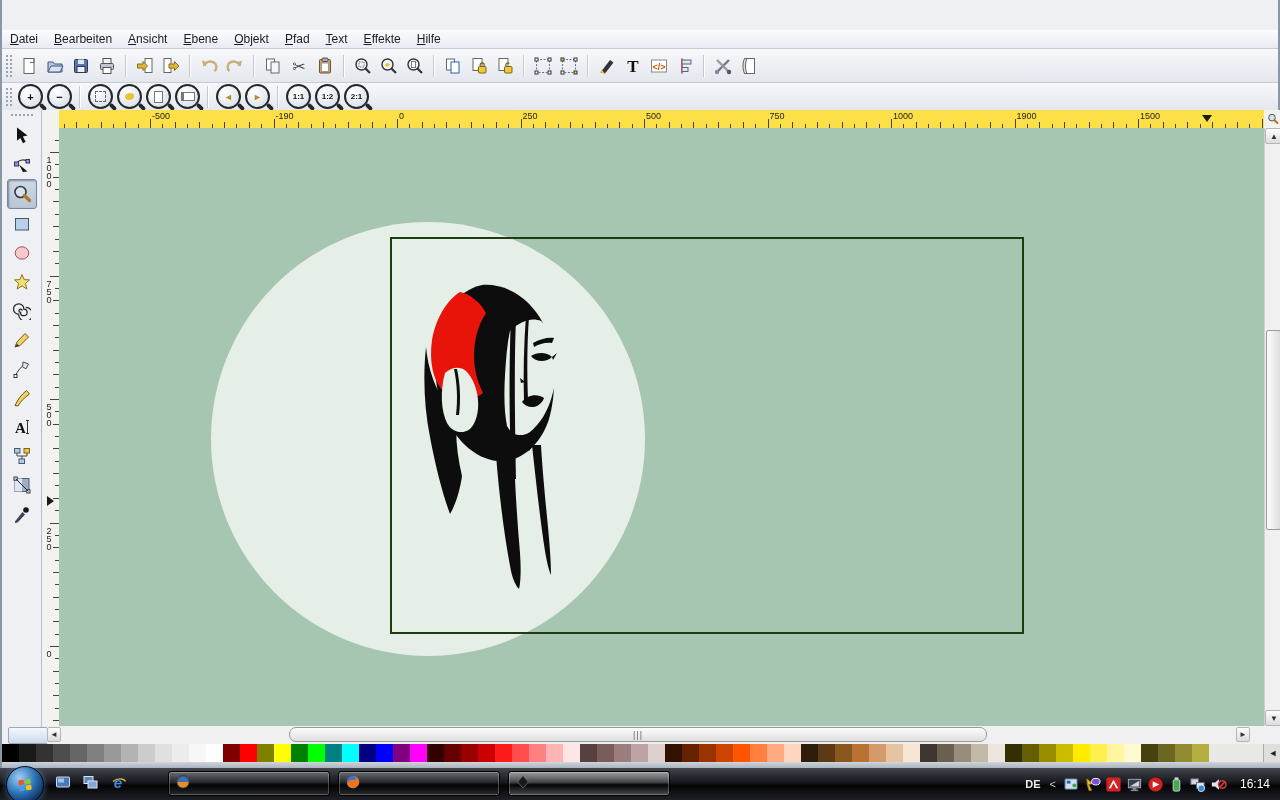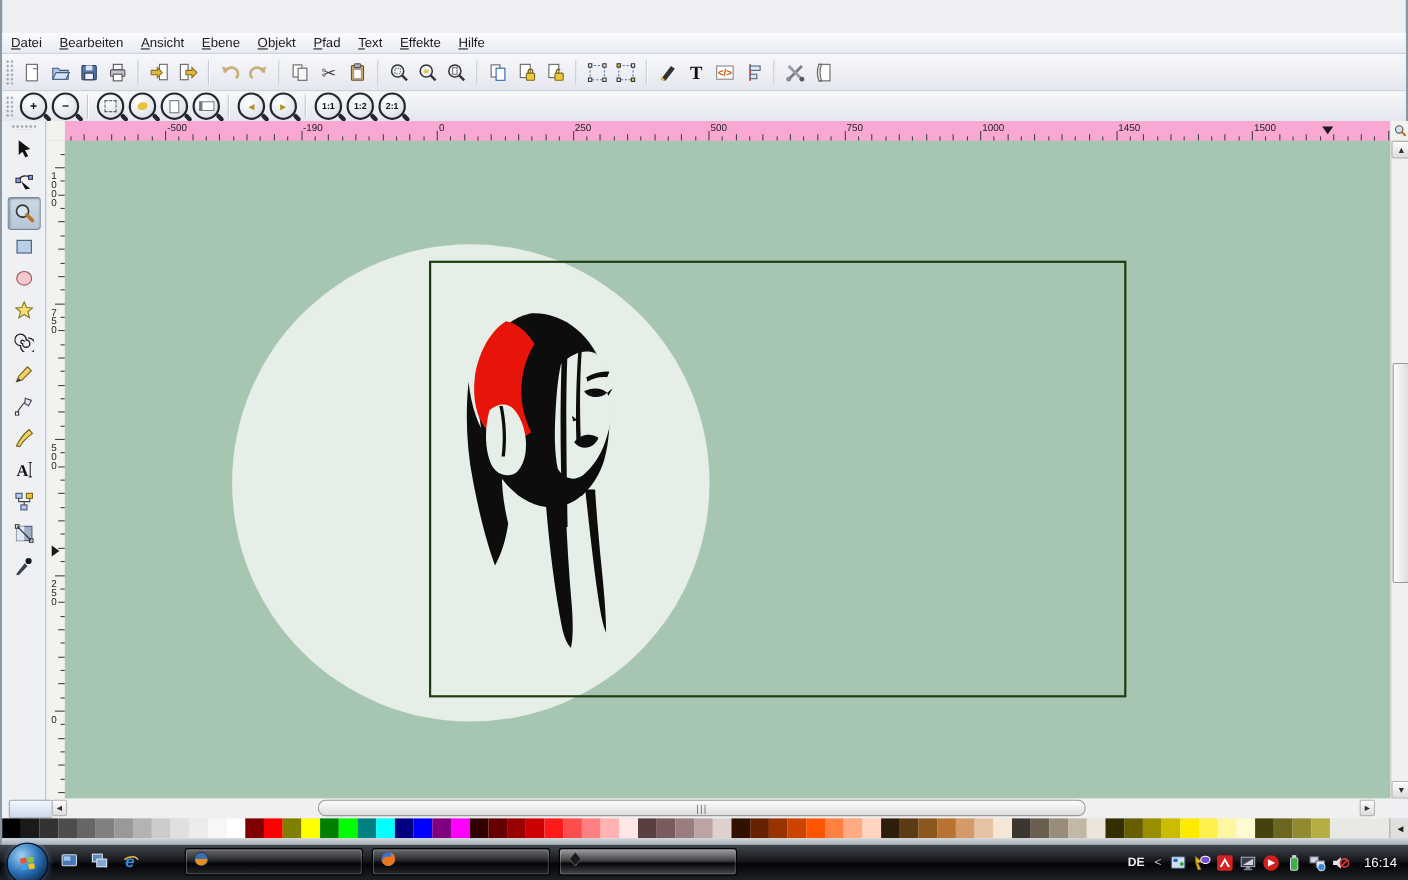--- a/index.html
+++ b/index.html
@@ -48,21 +48,21 @@
   
   #workspace{position:absolute;left:0;top:110px;width:1280px;height:634px;background:#eef0f3;}
   #toolbox{position:absolute;left:0;top:0;width:40px;height:634px;background:#eef0f3;
     border-right:1px solid #b9bfc9;padding-top:2px;box-sizing:border-box;}
   #toolbox .hgrip{width:60%;height:5px;margin:1px auto 3px auto;
     background-image:radial-gradient(#9aa2ad 1px,transparent 1.2px);background-size:4px 4px;}
   .toolbtn{width:28px;height:28px;margin:1px auto;display:flex;align-items:center;justify-content:center;border-radius:3px;}
   .toolbtn.active{background:linear-gradient(#cdd9e6,#b7c6d6);border:1px solid #7489a0;box-shadow:inset 1px 1px 2px rgba(0,0,0,.35);}
   
   #ruler-corner{position:absolute;left:41px;top:0;width:16px;height:18px;background:#f2f2ee;border-bottom:1px solid #b9bfc9;}
-  #h-ruler{position:absolute;left:57px;top:0;width:1205px;height:18px;background:#f9a8d4;
+  #h-ruler{position:absolute;left:57px;top:0;width:1205px;height:18px;background:#fde047;
     border-bottom:1px solid #b9bfc9;overflow:hidden;}
   #h-ruler .tick{position:absolute;bottom:0;width:1px;background:#444;}
   #h-ruler .rlabel{position:absolute;top:1px;font-size:9px;color:#222;white-space:nowrap;}
   #h-marker{position:absolute;top:5px;width:0;height:0;border-left:5px solid transparent;
     border-right:5px solid transparent;border-top:7px solid #1a1a1a;}
   #corner-zoom-btn{position:absolute;left:1262px;top:0;width:18px;height:18px;background:#f2f2ee;
     display:flex;align-items:center;justify-content:center;border-bottom:1px solid #b9bfc9;}
   #v-ruler{position:absolute;left:41px;top:18px;width:16px;height:598px;background:#f2f2ee;
     border-right:1px solid #b9bfc9;overflow:hidden;}
   #v-ruler .tick{position:absolute;right:0;height:1px;background:#444;}
@@ -523,21 +523,21 @@
           <div class="tick" style="left: 844.4px; height: 4px;"></div>
           <div class="tick" style="left: 856.7px; height: 6px;"></div>
           <div class="tick" style="left: 869px; height: 4px;"></div>
           <div class="tick" style="left: 881.4px; height: 6px;"></div>
           <div class="tick" style="left: 893.8px; height: 4px;"></div>
           <div class="tick" style="left: 906.1px; height: 6px;"></div>
           <div class="tick" style="left: 918.4px; height: 4px;"></div>
           <div class="tick" style="left: 930.8px; height: 6px;"></div>
           <div class="tick" style="left: 943.1px; height: 4px;"></div>
           <div class="tick" style="left: 955.5px; height: 9px;"></div>
-          <span class="rlabel" style="left: 957.5px;">1450</span>
+          <span class="rlabel" style="left: 957.5px;">1900</span>
           <div class="tick" style="left: 967.9px; height: 4px;"></div>
           <div class="tick" style="left: 980.2px; height: 6px;"></div>
           <div class="tick" style="left: 992.5px; height: 4px;"></div>
           <div class="tick" style="left: 1004.9px; height: 6px;"></div>
           <div class="tick" style="left: 1017.3px; height: 4px;"></div>
           <div class="tick" style="left: 1029.6px; height: 6px;"></div>
           <div class="tick" style="left: 1041.9px; height: 4px;"></div>
           <div class="tick" style="left: 1054.3px; height: 6px;"></div>
           <div class="tick" style="left: 1066.7px; height: 4px;"></div>
           <div class="tick" style="left: 1079px; height: 9px;"></div>

